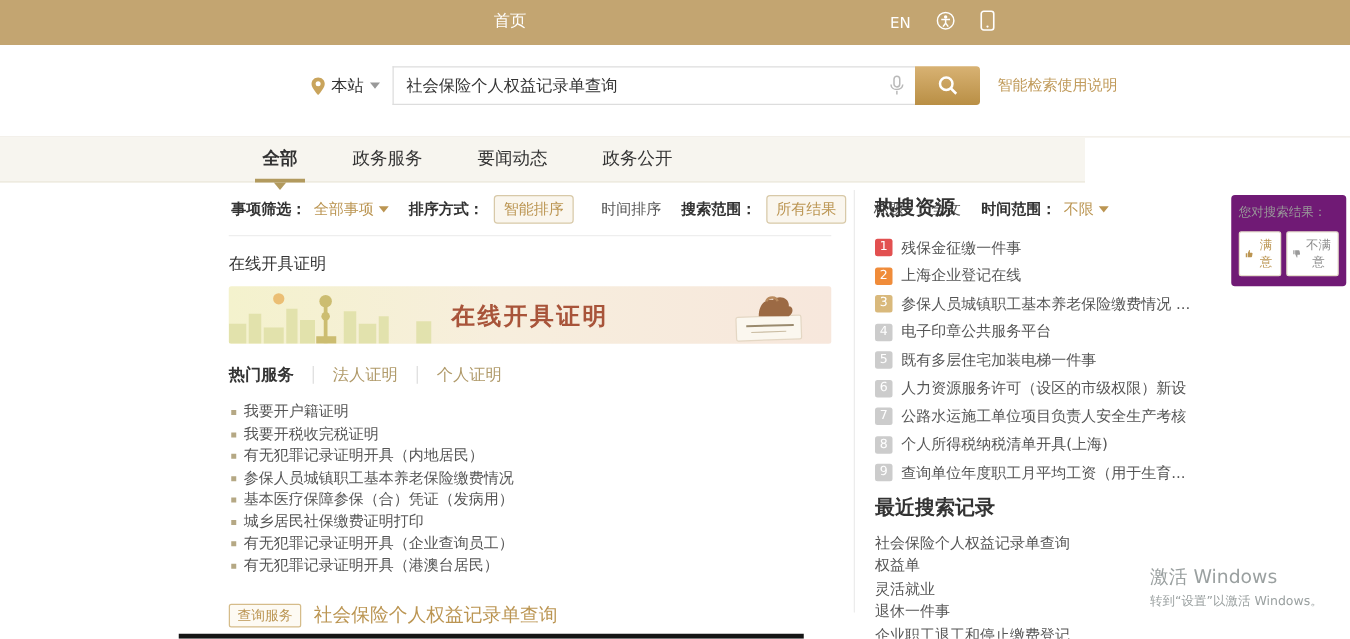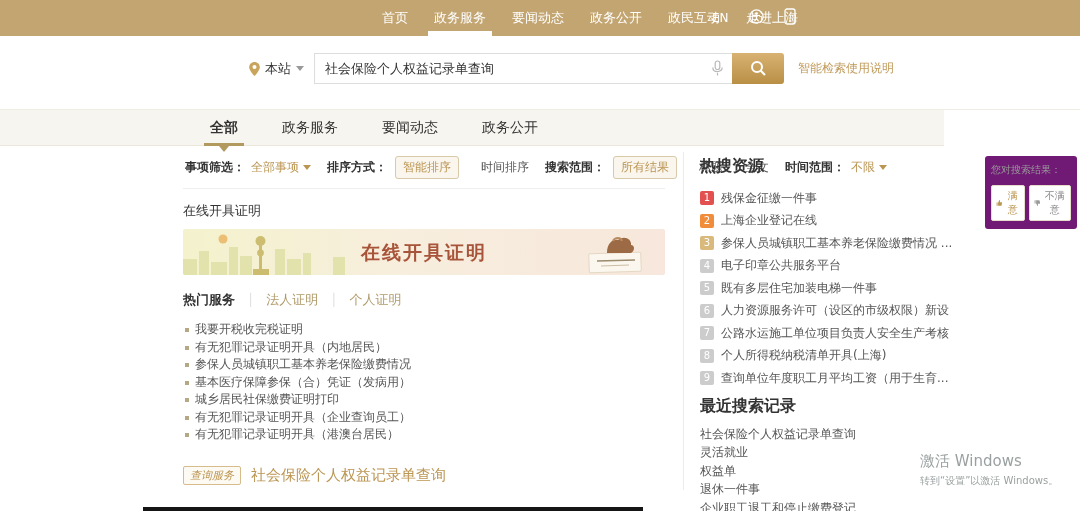--- a/index.html
+++ b/index.html
@@ -11,21 +11,21 @@
   
   .top { position:absolute; left:0; top:0; width:1080px; height:36px;
     background:#c3a571; display:flex; align-items:center; }
   .logo-wrap { position:absolute; left:208px; top:3px; display:flex; align-items:center; }
   .logo-icon { width:27px; height:27px; border:2px solid #fff; border-radius:6px;
     display:flex; align-items:center; justify-content:center; margin-right:7px; }
   .logo-texts { display:flex; flex-direction:column; }
   .plat { font-size:7px; color:#fff; border:1px solid #fff; padding:0 3px; line-height:10px;
     letter-spacing:1px; align-self:flex-start; }
   .site { font-size:15px; font-weight:bold; color:#fff; letter-spacing:4px; line-height:18px; }
-  .nav { position:absolute; left:382px; top:0; height:36px; display:flex; align-items:center; gap:26px; }
+  .nav { position:absolute; left:382px; top:0; height:36px; display:flex; align-items:center; gap:26px;flex-direction:column; }
   .nav-item { font-size:13px; color:#fff; height:36px; line-height:36px; position:relative; cursor:pointer; }
   .nav-item.active::after { content:""; position:absolute; left:50%; transform:translateX(-50%);
     bottom:0; width:64px; height:5px; background:#fff; }
   .top-right { position:absolute; left:712px; top:0; height:36px; display:flex; align-items:center; gap:20px; }
   .lang { font-size:12px; color:#fff; }
   
   .search-zone { position:absolute; left:0; top:36px; width:1080px; height:74px; background:#fff;
     border-bottom:1px solid #efece4; }
   .search-bar { position:absolute; left:248px; top:17px; display:flex; align-items:center; }
   .scope { display:flex; align-items:center; font-size:13px; color:#333; margin-right:10px; cursor:pointer; }
@@ -36,21 +36,21 @@
     font-family:"DejaVu Sans","Liberation Sans",sans-serif; }
   .input-wrap { position:relative; }
   .mic-abs { position:absolute; right:8px; top:7px; }
   .sbtn { width:52px; height:31px; border:none; border-radius:0 3px 3px 0; cursor:pointer;
     background:linear-gradient(180deg,#d8b273,#b98f45); display:flex; align-items:center; justify-content:center; }
   .help-link { font-size:12px; color:#c09a5a; margin-left:14px; cursor:pointer; }
   .hot-row { position:absolute; left:302px; top:84px; font-size:12px; display:flex; gap:14px; }
   .hot-label { color:#333; }
   .hot-link { color:#c09a5a; cursor:pointer; }
   
-  .strip { position:absolute; left:0; top:110px; width:944px; height:36px; background:#f7f5ef;
+  .strip { position:absolute; left:0; top:110px; width:868px; height:36px; background:#f7f5ef;
     border-bottom:1px solid #ebe7dc;text-align:center; }
   .strip-tabs { position:absolute; left:210px; top:0; display:flex; gap:44px; height:36px; }
   .stab { font-size:14px; color:#333; line-height:34px; height:36px; position:relative; cursor:pointer; }
   .stab.active { font-weight:bold; }
   .stab.active::after { content:""; position:absolute; left:-6px; right:-6px; bottom:0; height:3px; background:#b29a5e; }
   .stab.active::before { content:""; position:absolute; left:50%; transform:translateX(-50%); bottom:-6px;
     width:0; height:0; border-left:5px solid transparent; border-right:5px solid transparent; border-top:6px solid #b29a5e; }
   
   .leftcol { position:absolute; left:183px; top:146px; width:482px; }
   .filters { display:flex; align-items:center; font-size:12px; margin-top:10px; white-space:nowrap; }
@@ -72,21 +72,21 @@
   .cert-tabs { display:flex; align-items:center; margin-top:16px; font-size:13px; }
   .ctab { color:#b09a6a; cursor:pointer; }
   .ctab.active { color:#333; font-weight:bold; }
   .ctab-sep { color:#ddd; margin:0 12px; font-size:12px; }
   .cert-list { margin-top:12px; list-style:none; }
   .cert-list li { font-size:12px; color:#555; line-height:17.5px; padding-left:12px; position:relative; cursor:pointer; }
   .cert-list li::before { content:""; position:absolute; left:2px; top:7px; width:4px; height:4px; background:#b5a884; }
   .result1 { margin-top:22px; }
   .res-line { display:flex; align-items:center; }
   .res-badge { font-size:11px; color:#bb9552; border:1px solid #d5bc8a; background:#fdfaf3;
-    padding:1px 6px; border-radius:2px;font-style:italic; }
+    padding:1px 6px; border-radius:2px; }
   .res-title { font-size:15px; color:#bb9552; margin-left:10px; cursor:pointer; }
   .res-desc { font-size:12px; margin-top:8px; }
   .vdiv { position:absolute; left:683px; top:152px; width:1px; height:338px; background:#ececec; }
   .darkbar { position:absolute; left:143px; top:507px; width:500px; height:4px; background:#151515; }
   
   .sidebar { position:absolute; left:700px; top:146px; width:275px; }
   .sb-title { font-size:16px; font-weight:bold; color:#333; margin-top:10px; }
   .hot-res { list-style:none; margin-top:10px; }
   .hot-res li { display:flex; align-items:center; height:22.5px; font-size:12px; color:#555; cursor:pointer;
     white-space:nowrap; overflow:hidden; }
@@ -247,20 +247,21 @@
 
   <div class="cert-tabs">
     <span class="ctab active">热门服务</span>
     <span class="ctab-sep">│</span>
     <span class="ctab">法人证明</span>
     <span class="ctab-sep">│</span>
     <span class="ctab">个人证明</span>
   </div>
 
   <ul class="cert-list">
+    <li>我要开户籍证明</li>
     <li>我要开税收完税证明</li>
     <li>有无犯罪记录证明开具（内地居民）</li>
     <li>参保人员城镇职工基本养老保险缴费情况</li>
     <li>基本医疗保障参保（合）凭证（发病用）</li>
     <li>城乡居民社保缴费证明打印</li>
     <li>有无犯罪记录证明开具（企业查询员工）</li>
     <li>有无犯罪记录证明开具（港澳台居民）</li>
   </ul>
 
   <div class="result1">
@@ -316,22 +317,22 @@
       </li>
     <li>
         <span class="rank">9</span>
         <span>查询单位年度职工月平均工资（用于生育...</span>
       </li>
   </ul>
 
   <div class="sb-title recent-title">最近搜索记录</div>
   <ul class="recent">
     <li>社会保险个人权益记录单查询</li>
+    <li>权益单</li>
     <li>灵活就业</li>
-    <li>权益单</li>
     <li>退休一件事</li>
     <li>企业职工退工和停止缴费登记</li>
   </ul>
 
 </div>
 
 <div class="fbk">
   <div class="fbk-label">您对搜索结果：</div>
   <div class="fbk-btns">
     <button class="fbk-btn fbk-like">

